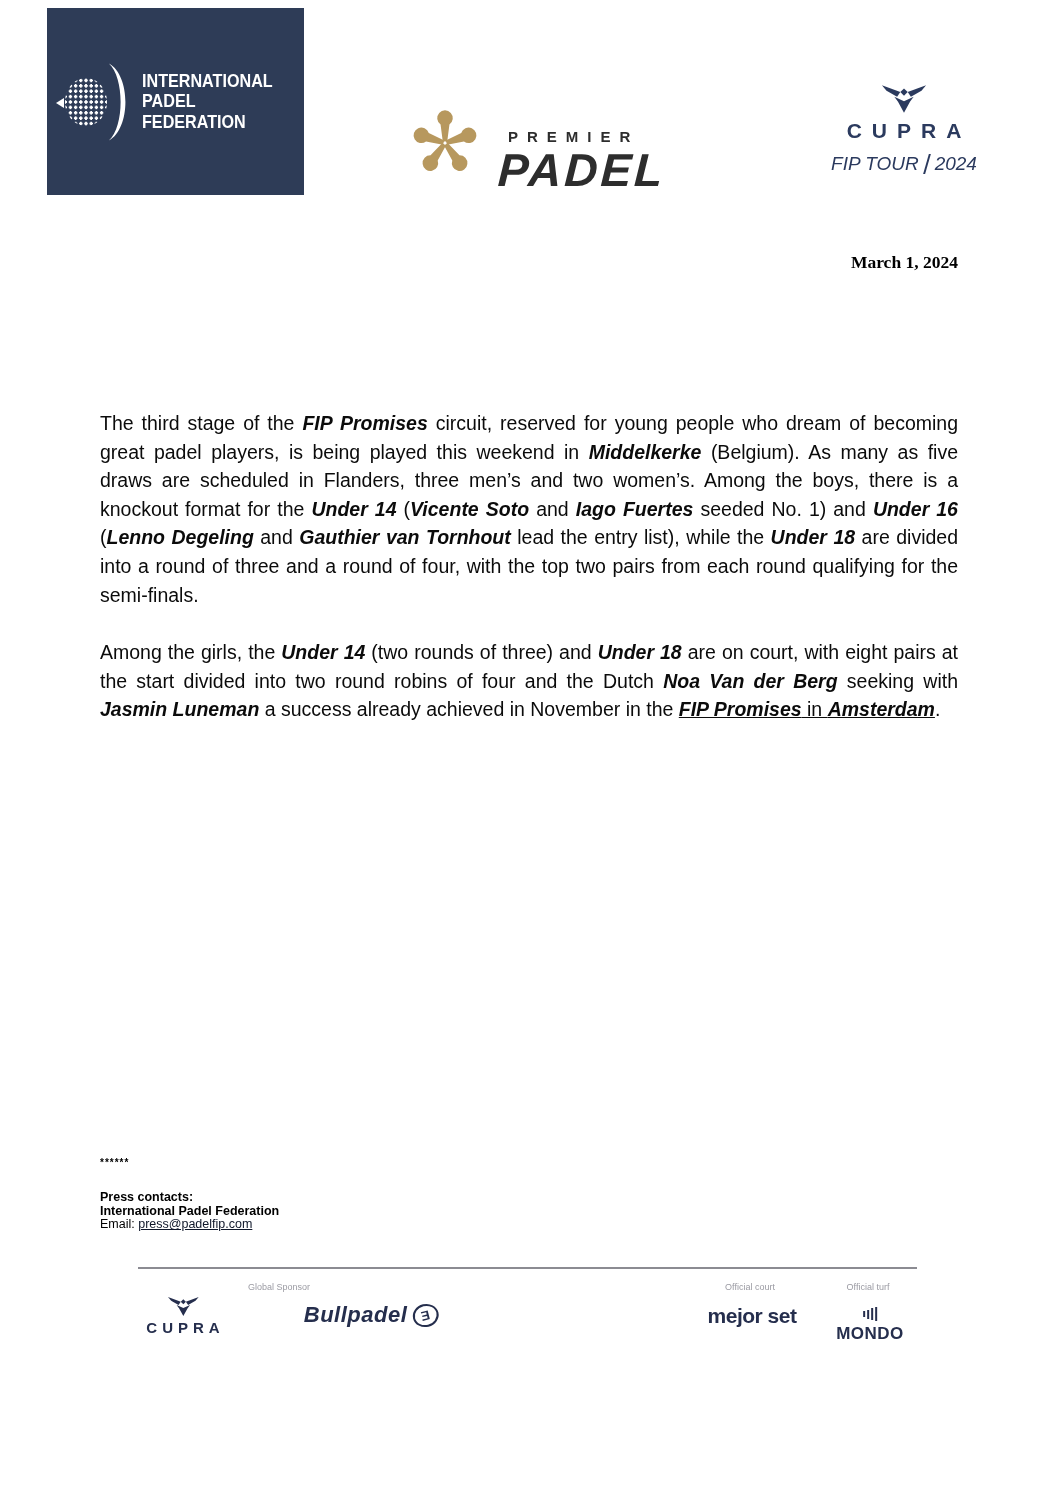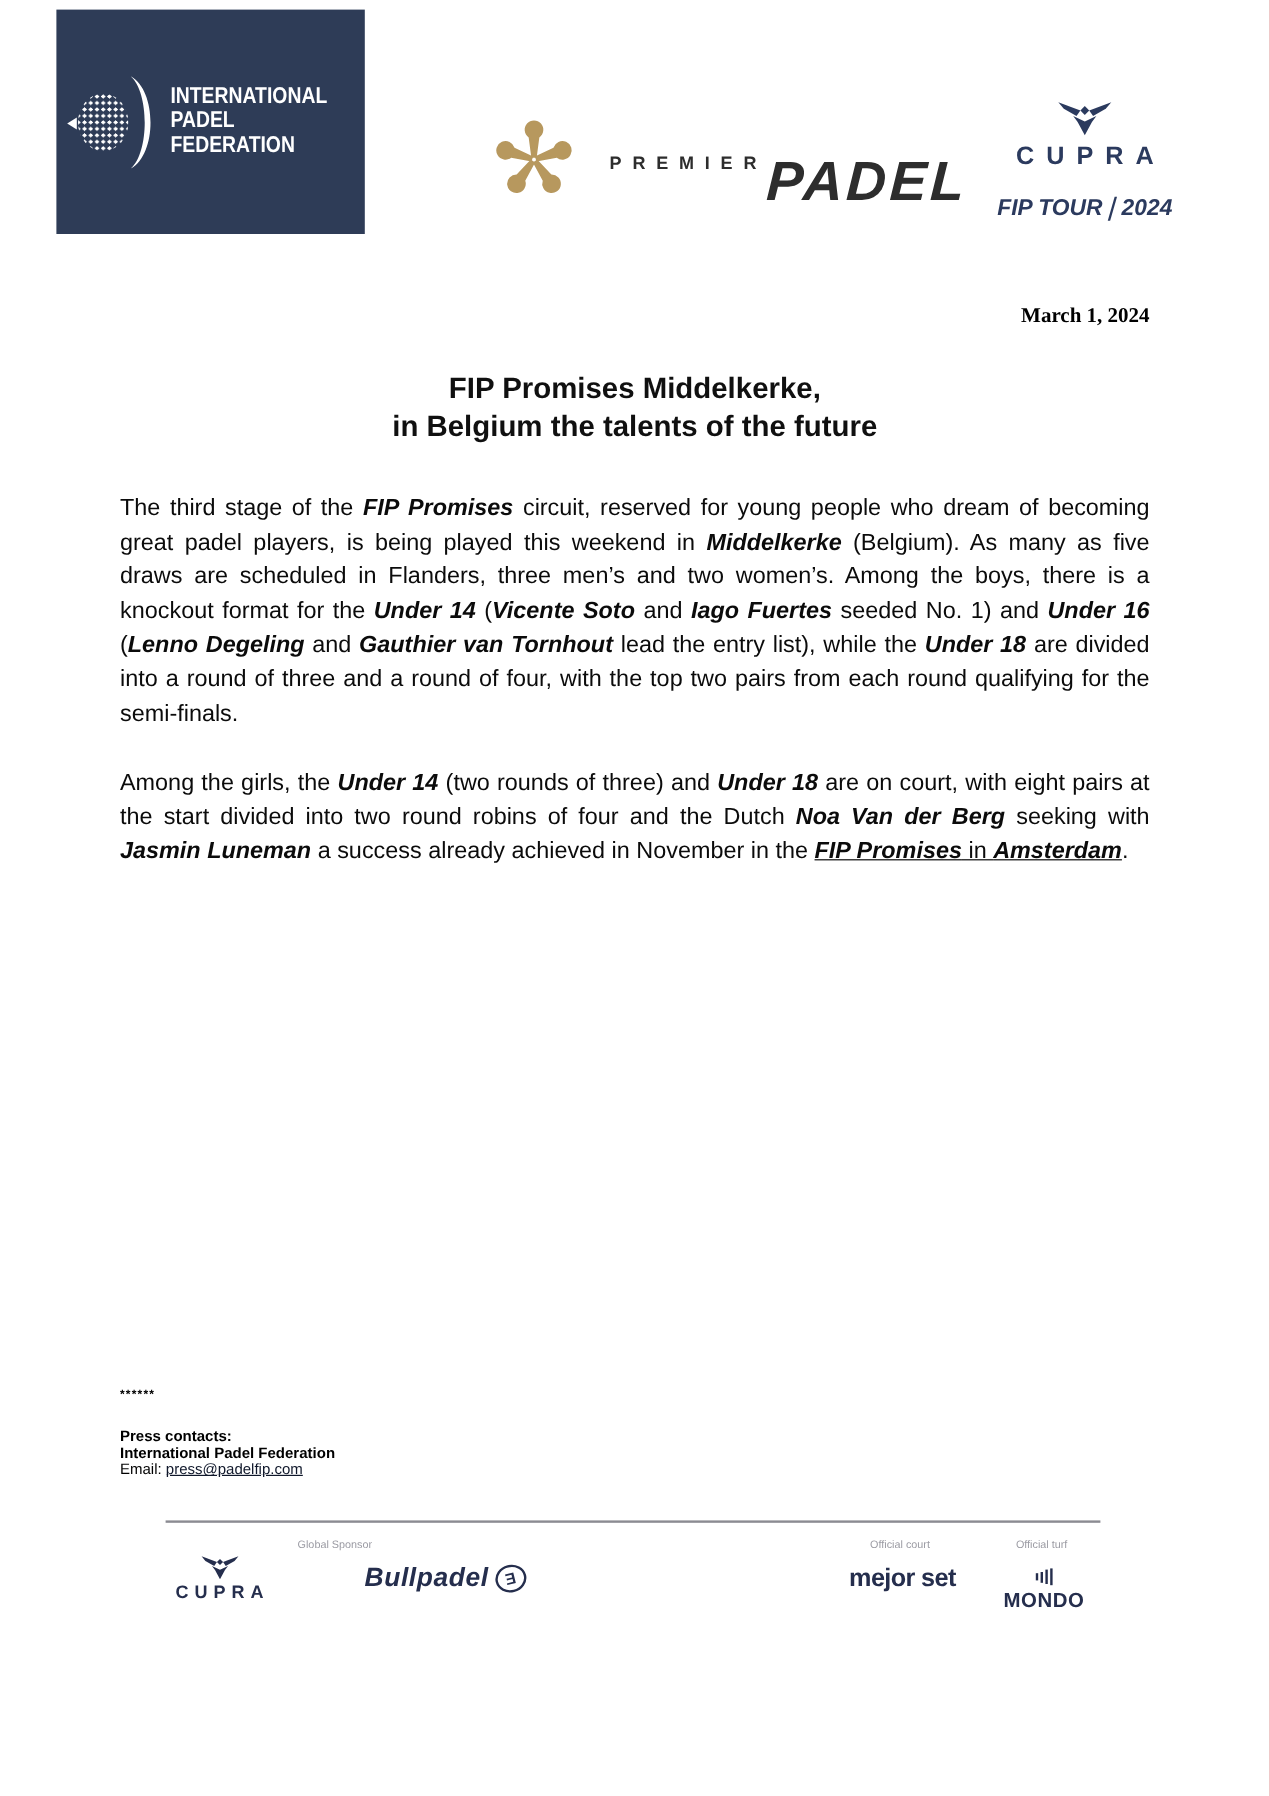--- a/index.html
+++ b/index.html
@@ -14,30 +14,30 @@
              border-top:5px solid transparent;border-bottom:5px solid transparent;border-right:8px solid #fff;}
   .ipf-dots{position:absolute;left:9px;top:18px;width:42px;height:48px;border-radius:50%;
             background-image:radial-gradient(circle,#fff 1.5px,rgba(0,0,0,0) 1.7px);
             background-size:5.2px 5.4px;background-position:center;}
   .ipf-crescent{position:absolute;right:0;top:1px;width:22px;height:82px;}
   .ipf-text{color:#fff;font-weight:700;font-size:19px;line-height:20.5px;
             transform:scaleX(.85);transform-origin:left center;white-space:nowrap;}
 
   .premier{position:absolute;left:408px;top:92px;display:flex;align-items:center;gap:16px;}
   .premier-flower{width:74px;height:78px;}
-  .premier-col{display:flex;flex-direction:row;margin-top:36px;}
+  .premier-col{display:flex;flex-direction:column;margin-top:36px;}
   .premier-top{font-size:15px;font-weight:700;letter-spacing:9px;color:#2d2d2d;margin:0 0 2px 10px;}
   .premier-bottom{font-size:46px;font-weight:800;font-style:italic;letter-spacing:3px;color:#2d2d2d;
                   line-height:1.02;transform:skewX(-3deg);}
 
   .cupra{position:absolute;left:830px;top:82px;width:148px;display:flex;flex-direction:column;
          align-items:center;color:#2b3a5e;}
   .cupra-emblem{width:46px;height:34px;}
   .cupra-word{font-size:21px;font-weight:700;letter-spacing:10px;margin:3px -10px 0 0;}
-  .cupra-tour{font-size:19px;font-weight:700;font-style:italic;margin-top:20px;
+  .cupra-tour{font-size:19px;font-weight:400;font-style:italic;margin-top:10px;
               display:flex;align-items:center;gap:5px;}
   .cupra-slash{width:2px;height:20px;background:#2b3a5e;transform:skewX(-16deg);margin:0 2px;}
 
   
   .date{position:absolute;top:252px;right:100px;font-family:"Liberation Serif",serif;
         font-weight:700;font-size:17.5px;}
   .title{position:absolute;top:309px;left:0;width:100%;text-align:center;
          font-size:24.5px;font-weight:700;line-height:31px;color:#101010;}
   .body-text{position:absolute;left:100px;top:409px;width:858px;font-size:19.5px;
              line-height:28.6px;text-align:justify;color:#0b0b0b;}
@@ -130,24 +130,20 @@
     <div class="cupra-word">CUPRA</div>
     <div class="cupra-tour">
       <span>FIP TOUR</span>
       <span class="cupra-slash"></span>
       <span>2024</span>
     </div>
   </div>
 
   <div class="date">March 1, 2024</div>
 
-  <div class="title">
-    <div>FIP Promises Middelkerke,</div>
-    <div>in Belgium the talents of the future</div>
-  </div>
 
   <div class="body-text">
     <p><span>The third stage of the </span><span class="b">FIP Promises</span><span> circuit, reserved for young people who dream of becoming great padel players, is being played this weekend in </span><span class="b">Middelkerke</span><span> (Belgium). As many as five draws are scheduled in Flanders, three men’s and two women’s. Among the boys, there is a knockout format for the </span><span class="b">Under 14</span><span> (</span><span class="b">Vicente Soto</span><span> and </span><span class="b">Iago Fuertes</span><span> seeded No. 1) and </span><span class="b">Under 16</span><span> (</span><span class="b">Lenno Degeling</span><span> and </span><span class="b">Gauthier van Tornhout</span><span> lead the entry list), while the </span><span class="b">Under 18</span><span> are divided into a round of three and a round of four, with the top two pairs from each round qualifying for the semi-finals.</span></p>
     <p><span>Among the girls, the </span><span class="b">Under 14</span><span> (two rounds of three) and </span><span class="b">Under 18</span><span> are on court, with eight pairs at the start divided into two round robins of four and the Dutch </span><span class="b">Noa Van der Berg</span><span> seeking with </span><span class="b">Jasmin Luneman</span><span> a success already achieved in November in the </span><span class="b u">FIP Promises</span><span class="u"> in </span><span class="b u">Amsterdam</span><span>.</span></p>
   </div>
 
   <div class="contacts">
     <div class="stars">******</div>
     <div class="bold">Press contacts:</div>
     <div class="bold">International Padel Federation</div>

